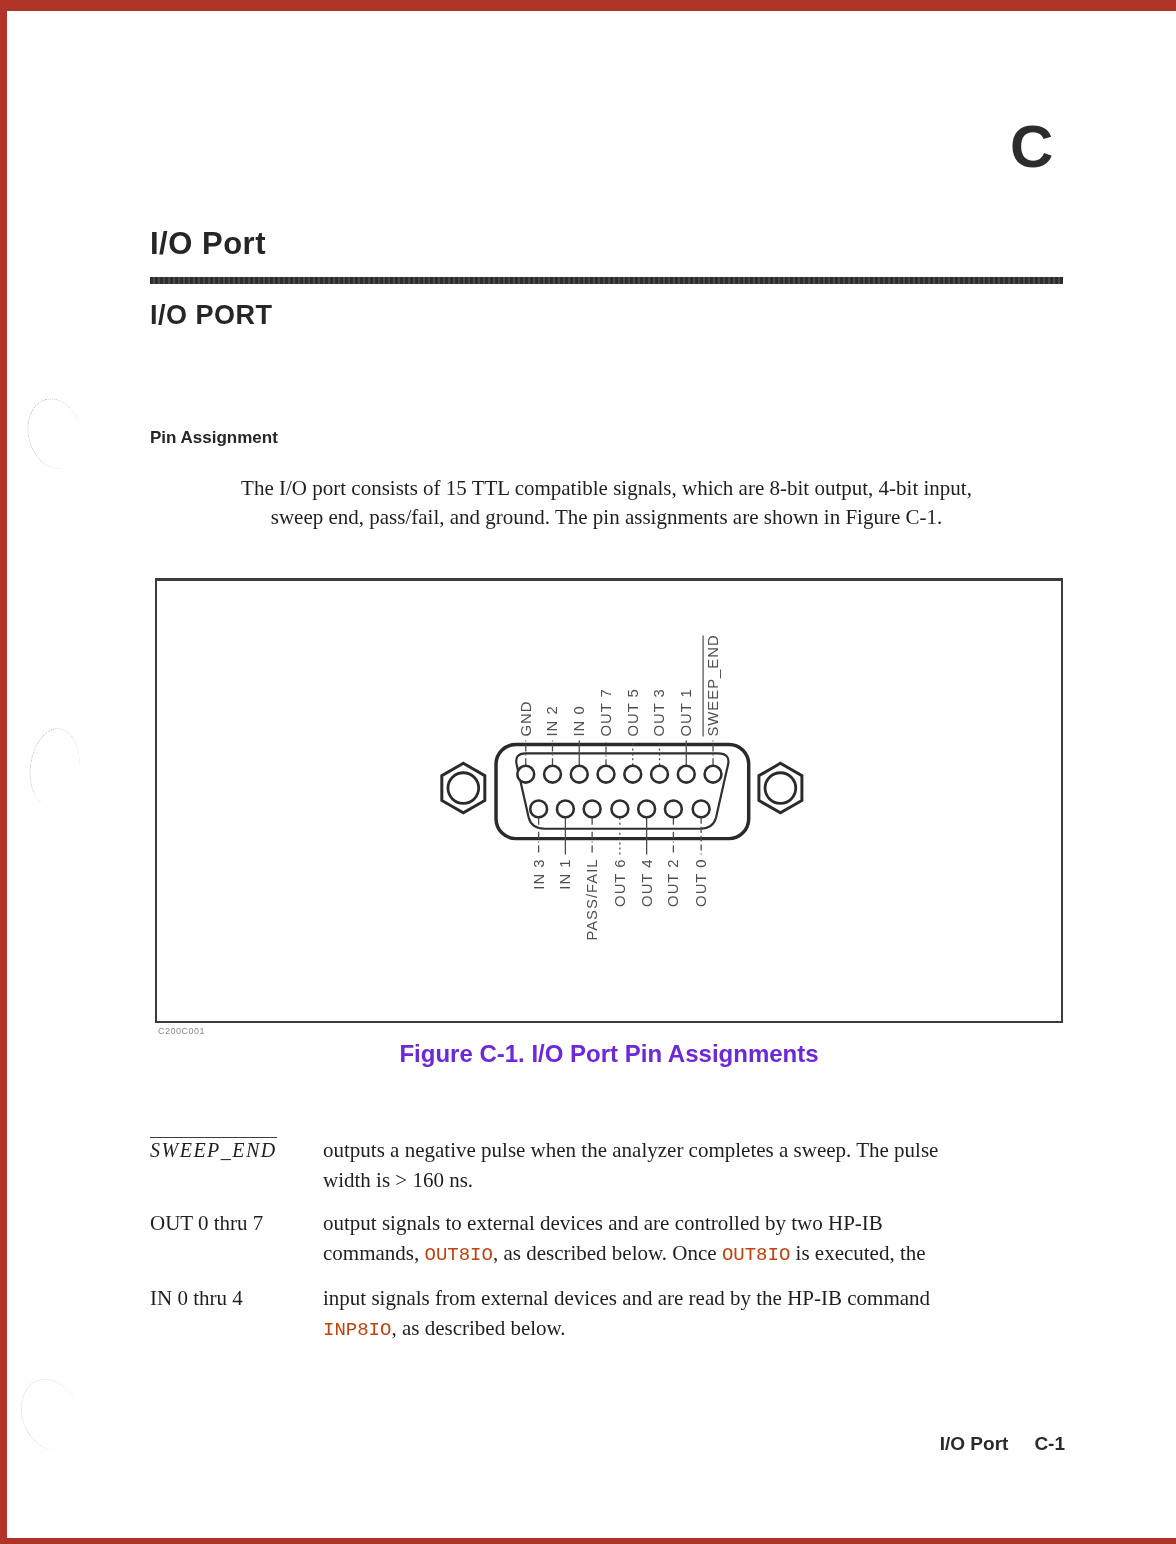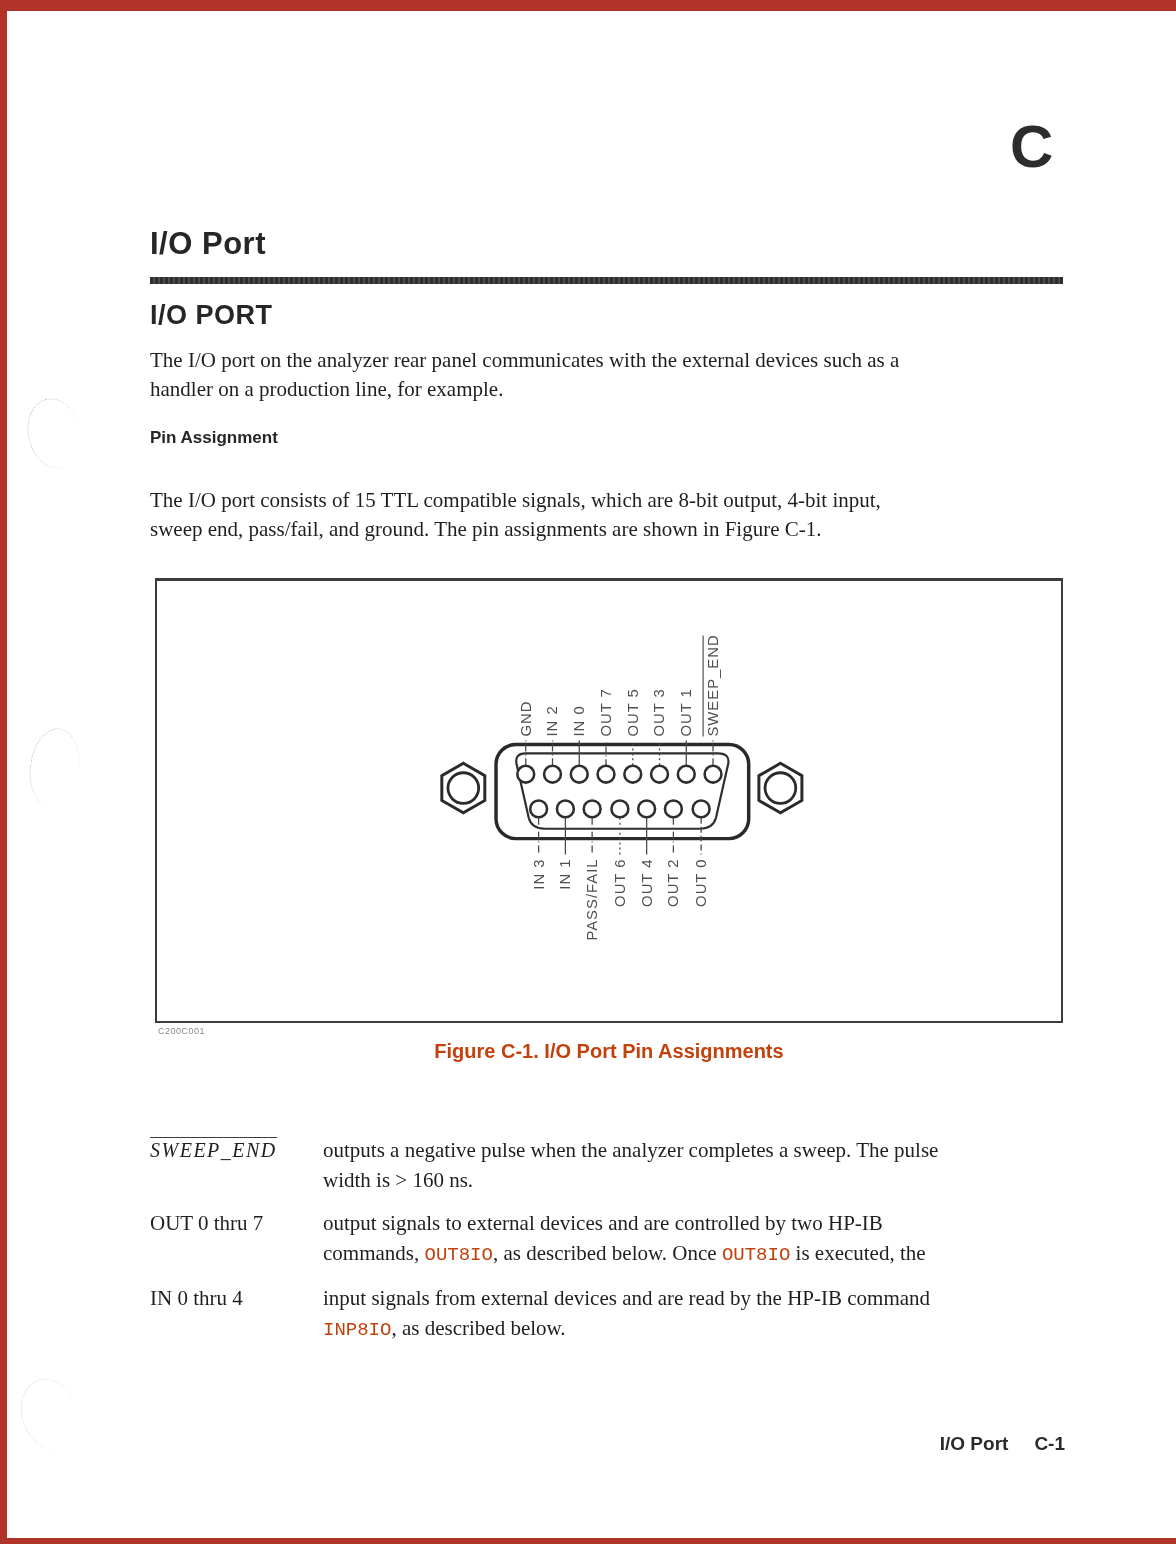--- a/index.html
+++ b/index.html
@@ -32,37 +32,37 @@
     position:absolute;left:150px;
     font-family:"Liberation Sans",sans-serif;font-weight:bold;color:#262626;
   }
   .h2-io{top:300px;font-size:27px;letter-spacing:0.5px;}
   .h2-pin{top:428px;font-size:17px;}
   .para{
     position:absolute;left:150px;width:913px;
     font-size:21px;line-height:28.5px;white-space:pre-line;color:#1f1f1f;
   }
   .para-1{top:346px;}
-  .para-2{top:486px;}
+  .para-2{top:474px;text-align:center;}
   .para-intro{top:1092px;}
 
   .figure-frame{
     position:absolute;left:155px;top:578px;width:904px;height:440px;
     border:2px solid #3c3c3c;border-top-width:3px;background:#fff;
   }
   .figure-frame svg{position:absolute;left:0;top:0;}
   .figure-code{
     position:absolute;left:158px;top:1026px;
     font-family:"Liberation Sans",sans-serif;font-size:9px;color:#8a8a8a;
     letter-spacing:0.5px;
   }
   .figure-caption{
     position:absolute;left:155px;top:1040px;width:908px;text-align:center;
-    font-family:"Liberation Sans",sans-serif;font-weight:bold;font-size:20px;
-    color:#c2410c;
+    font-family:"Liberation Sans",sans-serif;font-weight:bold;font-size:24px;
+    color:#6d28d9;
   }
 
   .signal-list{position:absolute;left:150px;top:1136px;width:913px;}
   .sig-row{display:flex;margin-bottom:14px;}
   .sig-term{
     flex:none;width:173px;font-size:21px;color:#1f1f1f;line-height:29px;
   }
   .sig-term .overlined{
     font-style:italic;letter-spacing:1.5px;font-size:20px;
     border-top:1.6px solid #3d3d3d;padding-top:1px;
@@ -98,22 +98,20 @@
   <div class="scan-mark scan-mark-1"></div>
   <div class="scan-mark scan-mark-2"></div>
   <div class="scan-mark scan-mark-3"></div>
 
   <div class="chapter-letter">C</div>
 
   <div class="page-title">I/O Port</div>
   <div class="title-rule"></div>
 
   <div class="h2 h2-io">I/O PORT</div>
-  <div class="para para-1">The I/O port on the analyzer rear panel communicates with the external devices such as a
-handler on a production line, for example.</div>
 
   <div class="h2 h2-pin">Pin Assignment</div>
   <div class="para para-2">The I/O port consists of 15 TTL compatible signals, which are 8-bit output, 4-bit input,
 sweep end, pass/fail, and ground.  The pin assignments are shown in Figure C-1.</div>
 
   <div class="figure-frame">
     <svg id="connector-svg" width="900" height="436" viewBox="0 0 904 440">
 
       <rect x="340" y="165" width="255" height="95" rx="20" fill="none" stroke="#2a2a2a" stroke-width="3.5"></rect>
 

